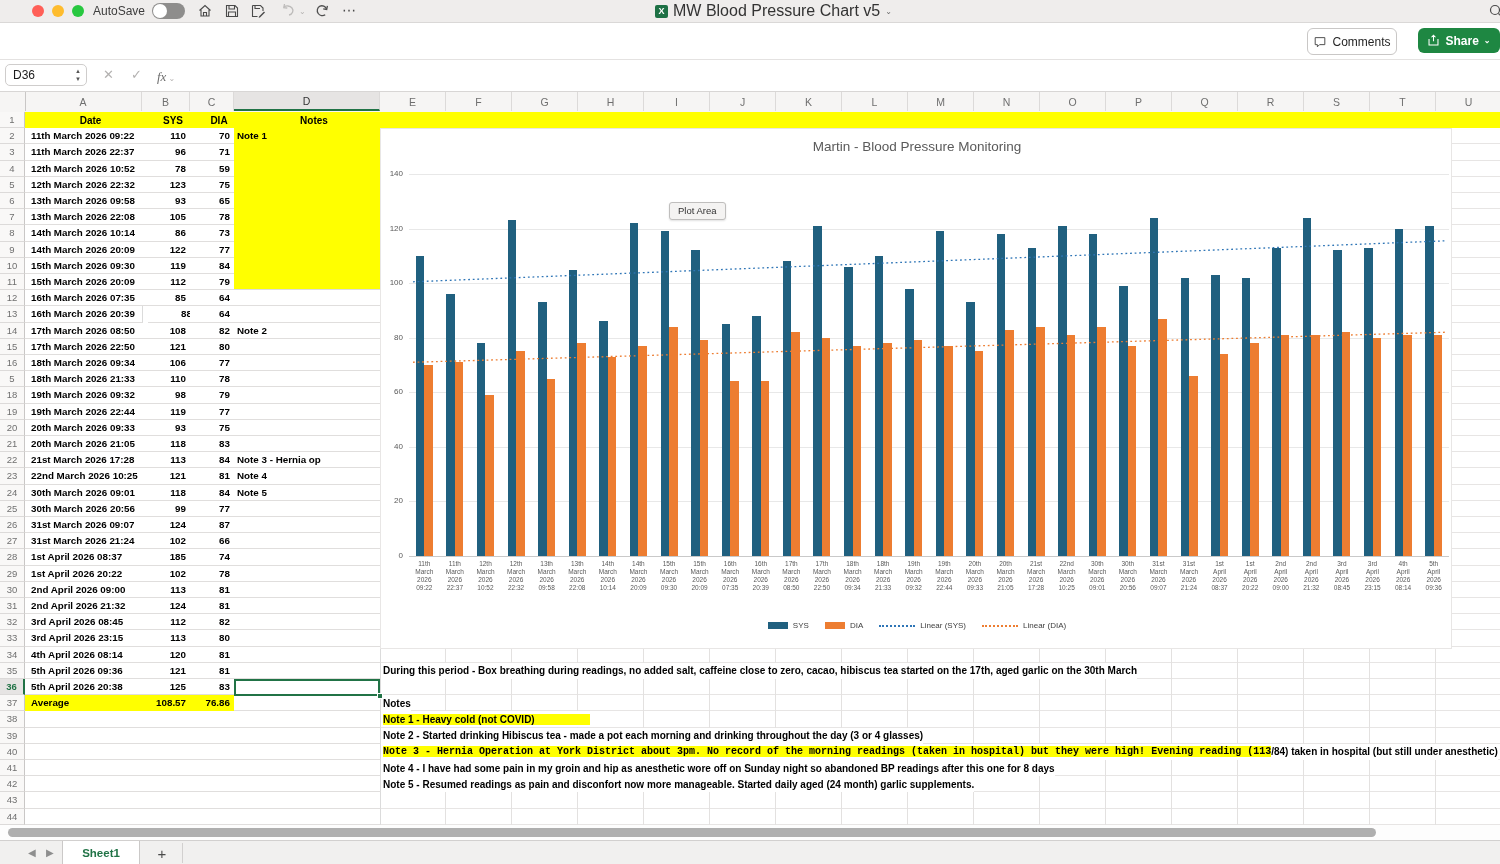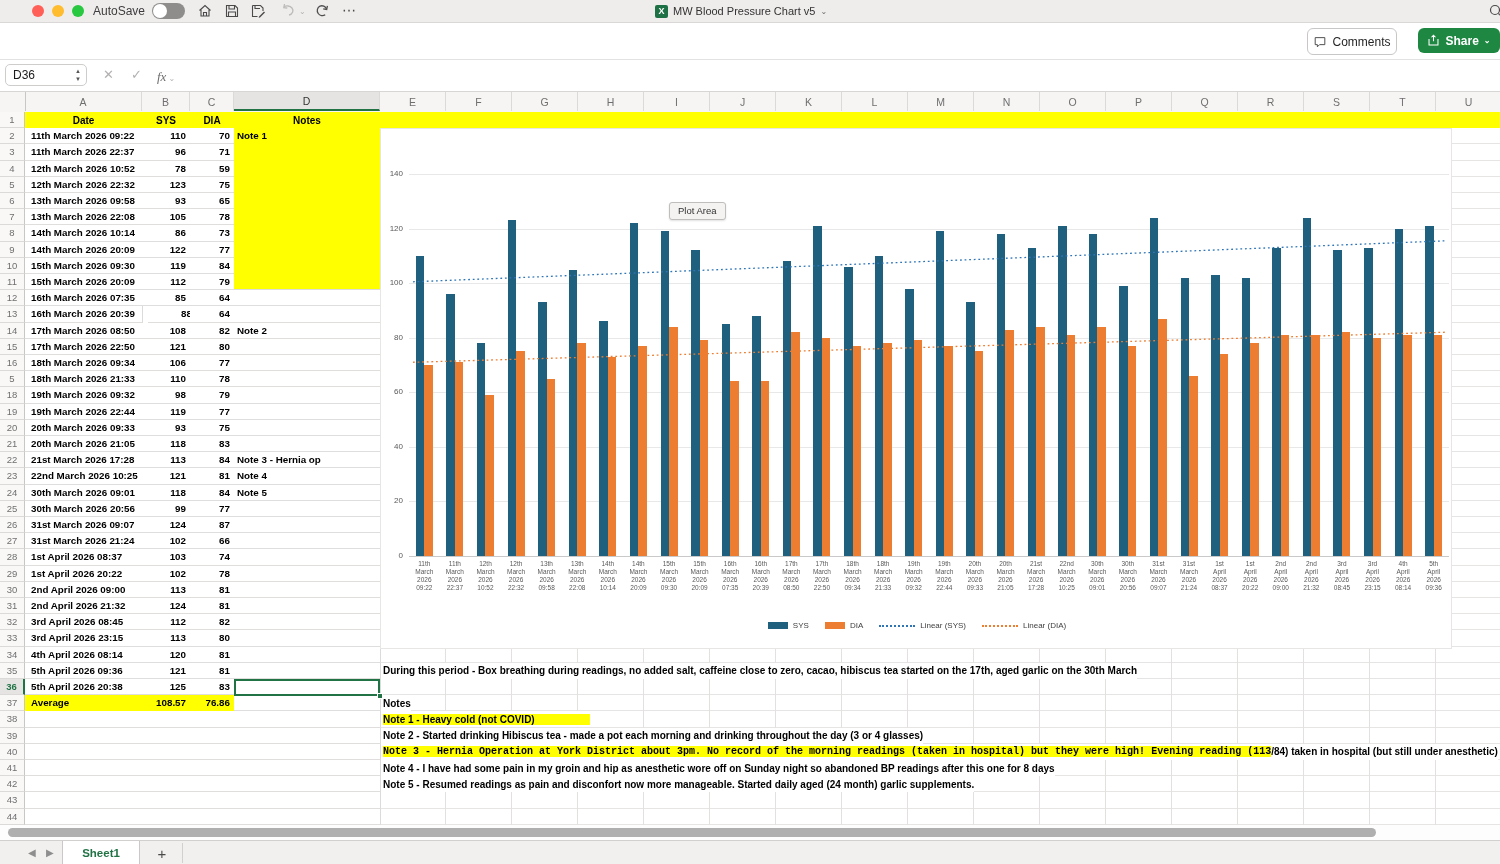--- a/index.html
+++ b/index.html
@@ -9,21 +9,21 @@
 
   
   #titlebar{left:0;top:0;width:1500px;height:22px;background:#EFEDEC;border-bottom:1px solid #DAD8D7;}
   .tl{width:12px;height:12px;border-radius:50%;top:5px;}
   #autosave-label{left:93px;top:4px;font-size:12px;color:#3d3d3d;}
   #autosave-toggle{left:152px;top:3px;width:33px;height:16px;border-radius:9px;background:#8E8D8C;}
   #autosave-knob{left:1px;top:1px;width:14px;height:14px;border-radius:50%;background:#fff;}
   .tb-icon{top:3px;width:16px;height:16px;color:#4a4a4a;}
   .tb-icon svg{width:16px;height:16px;display:block;}
   #doc-title-group{left:655px;top:3px;height:16px;display:flex;align-items:center;gap:5px;}
-  #doc-title{font-size:11px;color:#333;}
+  #doc-title{font-size:16px;color:#333;}
   #excel-icon{width:13px;height:13px;background:#1E7145;border-radius:2px;color:#fff;font-size:9px;font-weight:bold;
               display:flex;align-items:center;justify-content:center;}
   .chev{font-size:8px;color:#6c6c6c;}
   #search-topright{left:1488px;top:3px;}
 
   
   #ribbon{left:0;top:23px;width:1500px;height:36px;background:#FFFFFF;border-bottom:1px solid #E4E2E1;}
   #ribbon-tabs{left:12px;top:0;height:36px;display:flex;align-items:center;gap:27px;}
   .ribbon-tab{font-size:13px;color:#262626;white-space:nowrap;cursor:default;}
   #comments-btn{left:1307px;top:5px;width:88px;height:25px;border:1px solid #C9C7C6;border-radius:6px;background:#fff;
@@ -53,21 +53,21 @@
   #grid-bg{left:380px;top:20px;width:1120px;height:713px;
     background-image:repeating-linear-gradient(to right,transparent,transparent 65px,#E3E1E0 65px,#E3E1E0 66px),
                      repeating-linear-gradient(to bottom,transparent,transparent 15.2px,#E7E5E4 15.2px,#E7E5E4 16.2px);}
   .cell{position:absolute;box-sizing:border-box;border-right:1px solid #DBDBDB;border-bottom:1px solid #E0DEDD;
         font-size:9.8px;font-weight:bold;color:#000;display:flex;align-items:center;white-space:nowrap;background:#fff;}
   .cell.num{justify-content:flex-end;padding-right:4px;}
   .cell.date{padding-left:6px;}
   .cell.note{padding-left:3px;}
   .cell.yellow{background:#FFFF00;border-right-color:transparent;border-bottom-color:transparent;}
   .hdrcell{position:absolute;box-sizing:border-box;font-size:10px;font-weight:bold;color:#000;
-           display:flex;align-items:center;justify-content:center;background:transparent;}
+           display:flex;align-items:center;justify-content:center;background:transparent;margin-left:7px;}
   .ystrip{position:absolute;background:#FFFF00;}
 
   
   #sel-box{left:234px;top:587px;width:146px;height:17px;border:2px solid #217346;box-sizing:border-box;background:transparent;}
   #sel-handle{left:377px;top:601px;width:6px;height:6px;background:#217346;border:1px solid #fff;box-sizing:border-box;}
 
   
   #chart{left:380px;top:36px;width:1072px;height:521px;background:#fff;border:1px solid #E8E6E5;box-sizing:border-box;}
   #chart-title{left:0;top:10px;width:1072px;text-align:center;font-size:13.5px;color:#5A5A5A;}
   #plot{left:28px;top:45px;width:1040px;height:382px;border-bottom:1px solid #C9C9C9;}
@@ -358,21 +358,21 @@
       <div class="abs cell note" style="left: 234px; width: 147px; top: 408.8px; height: 16.2px;"></div>
       <div class="abs cell date" style="left: 25px; width: 118px; top: 425px; height: 16.2px;">31st March 2026 09:07</div>
       <div class="abs cell num" style="left: 142px; width: 49px; top: 425px; height: 16.2px;">124</div>
       <div class="abs cell num" style="left: 190px; width: 45px; top: 425px; height: 16.2px;">87</div>
       <div class="abs cell note" style="left: 234px; width: 147px; top: 425px; height: 16.2px;"></div>
       <div class="abs cell date" style="left: 25px; width: 118px; top: 441.2px; height: 16.2px;">31st March 2026 21:24</div>
       <div class="abs cell num" style="left: 142px; width: 49px; top: 441.2px; height: 16.2px;">102</div>
       <div class="abs cell num" style="left: 190px; width: 45px; top: 441.2px; height: 16.2px;">66</div>
       <div class="abs cell note" style="left: 234px; width: 147px; top: 441.2px; height: 16.2px;"></div>
       <div class="abs cell date" style="left: 25px; width: 118px; top: 457.4px; height: 16.2px;">1st April 2026 08:37</div>
-      <div class="abs cell num" style="left: 142px; width: 49px; top: 457.4px; height: 16.2px;">103</div>
+      <div class="abs cell num" style="left: 142px; width: 49px; top: 457.4px; height: 16.2px;">185</div>
       <div class="abs cell num" style="left: 190px; width: 45px; top: 457.4px; height: 16.2px;">74</div>
       <div class="abs cell note" style="left: 234px; width: 147px; top: 457.4px; height: 16.2px;"></div>
       <div class="abs cell date" style="left: 25px; width: 118px; top: 473.6px; height: 16.2px;">1st April 2026 20:22</div>
       <div class="abs cell num" style="left: 142px; width: 49px; top: 473.6px; height: 16.2px;">102</div>
       <div class="abs cell num" style="left: 190px; width: 45px; top: 473.6px; height: 16.2px;">78</div>
       <div class="abs cell note" style="left: 234px; width: 147px; top: 473.6px; height: 16.2px;"></div>
       <div class="abs cell date" style="left: 25px; width: 118px; top: 489.8px; height: 16.2px;">2nd April 2026 09:00</div>
       <div class="abs cell num" style="left: 142px; width: 49px; top: 489.8px; height: 16.2px;">113</div>
       <div class="abs cell num" style="left: 190px; width: 45px; top: 489.8px; height: 16.2px;">81</div>
       <div class="abs cell note" style="left: 234px; width: 147px; top: 489.8px; height: 16.2px;"></div>
@@ -429,20 +429,21 @@
       <div class="abs cell " style="left: 142px; width: 49px; top: 700.4px; height: 16.2px;"></div>
       <div class="abs cell " style="left: 190px; width: 45px; top: 700.4px; height: 16.2px;"></div>
       <div class="abs cell " style="left: 234px; width: 147px; top: 700.4px; height: 16.2px;"></div>
       <div class="abs cell " style="left: 25px; width: 118px; top: 716.6px; height: 16.2px;"></div>
       <div class="abs cell " style="left: 142px; width: 49px; top: 716.6px; height: 16.2px;"></div>
       <div class="abs cell " style="left: 190px; width: 45px; top: 716.6px; height: 16.2px;"></div>
       <div class="abs cell " style="left: 234px; width: 147px; top: 716.6px; height: 16.2px;"></div>
     </div>
 
   <div class="abs" id="chart">
+    <div class="abs" id="chart-title">Martin - Blood Pressure Monitoring</div>
     <div class="abs" id="plot">
       <div id="gridlines">
           <div class="gridline" style="top: 327.429px;"></div>
           <div class="gridline" style="top: 272.857px;"></div>
           <div class="gridline" style="top: 218.286px;"></div>
           <div class="gridline" style="top: 163.714px;"></div>
           <div class="gridline" style="top: 109.143px;"></div>
           <div class="gridline" style="top: 54.5714px;"></div>
           <div class="gridline" style="top: 0px;"></div>
         </div>

